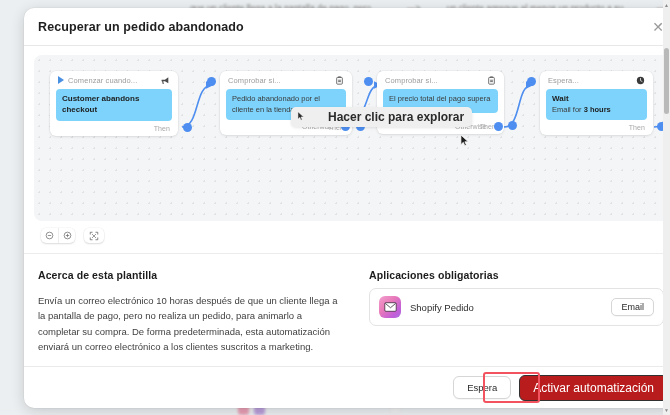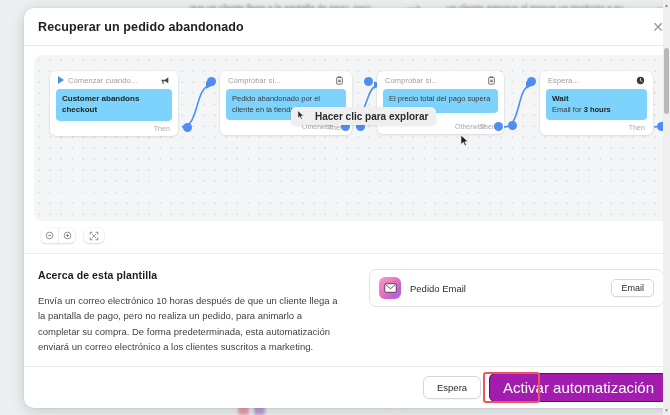--- a/index.html
+++ b/index.html
@@ -109,22 +109,22 @@
   }
   .otherwise-row {
     position:absolute; display:flex; align-items:center; gap:7px;
   }
   .otherwise-row .lbl { font-size:7px; color:#a8a8a8; }
 
   .tooltip {
     position:absolute; left:275px; top:125px;
     background:#efefef; border-radius:5px;
     padding: 3px 8px 3px 6px;
-    display:flex; align-items:center; gap:9px;
-    font-size:10px; color:#2b2b2b; font-weight:600;
+    display:flex; align-items:center; gap:22px;
+    font-size:12px; color:#2b2b2b; font-weight:600;
     box-shadow:0 1px 3px rgba(0,0,0,.1);
     z-index: 20;
     justify-content: center;
   }
   .cursor-glyph { display:block; }
 
   .canvas-cursor { position:absolute; left:438px; top:158px; z-index:30; }
 
   
   .zoom-bar { display:flex; align-items:center; gap:9px; padding: 7px 0 0 17px; }
@@ -182,21 +182,21 @@
     gap: 8px; padding: 0 14px;
     position: relative;
   }
   .btn-secondary {
     font-size:9.5px; color:#2b2b2b; background:#fff;
     border:1px solid #d6d6d6; border-radius:6px;
     padding: 5px 13px; cursor:pointer;
     box-shadow: 0 1px 0 rgba(0,0,0,.03);
   }
   .btn-primary {
-    font-size:15px; color:#ffffff; background:#a21caf;
+    font-size:12px; color:#ffffff; background:#b91c1c;
     border:1px solid #303030; border-radius:6px;
     padding: 5px 13px; cursor:pointer;
   }
   .highlight-box {
     position:absolute; right: 142px; top: 5px;
     width: 57px; height: 31px;
     border: 2px solid #f2535f; border-radius: 3px;
     pointer-events:none;
   }
 
@@ -391,28 +391,29 @@
       </div>
 
       <div class="divider"></div>
 
       <div class="info">
         <div class="col-left">
           <div class="sec-title">Acerca de esta plantilla</div>
           <div class="sec-body">Envía un correo electrónico 10 horas después de que un cliente llega a la pantalla de pago, pero no realiza un pedido, para animarlo a completar su compra. De forma predeterminada, esta automatización enviará un correo electrónico a los clientes suscritos a marketing.</div>
         </div>
         <div class="col-right">
+          <div class="sec-title">Aplicaciones obligatorias</div>
           <div class="app-row">
             <span class="app-icon">
               <svg width="13" height="10" viewBox="0 0 18 14">
                 <rect x="1" y="1" width="16" height="12" rx="1.5" fill="#fff" stroke="#3a2a3a" stroke-width="1.1"></rect>
                 <path d="M1.8 2 L9 8 L16.2 2" fill="none" stroke="#3a2a3a" stroke-width="1.1"></path>
               </svg>
             </span>
-            <span class="app-name">Pedido Email</span>
+            <span class="app-name">Shopify Pedido</span>
             <button class="open-btn">Email</button>
           </div>
         </div>
       </div>
 
     </div>
 
     <div class="modal-footer">
       <button class="btn-secondary">Espera</button>
       <button class="btn-primary">Activar automatización</button>

